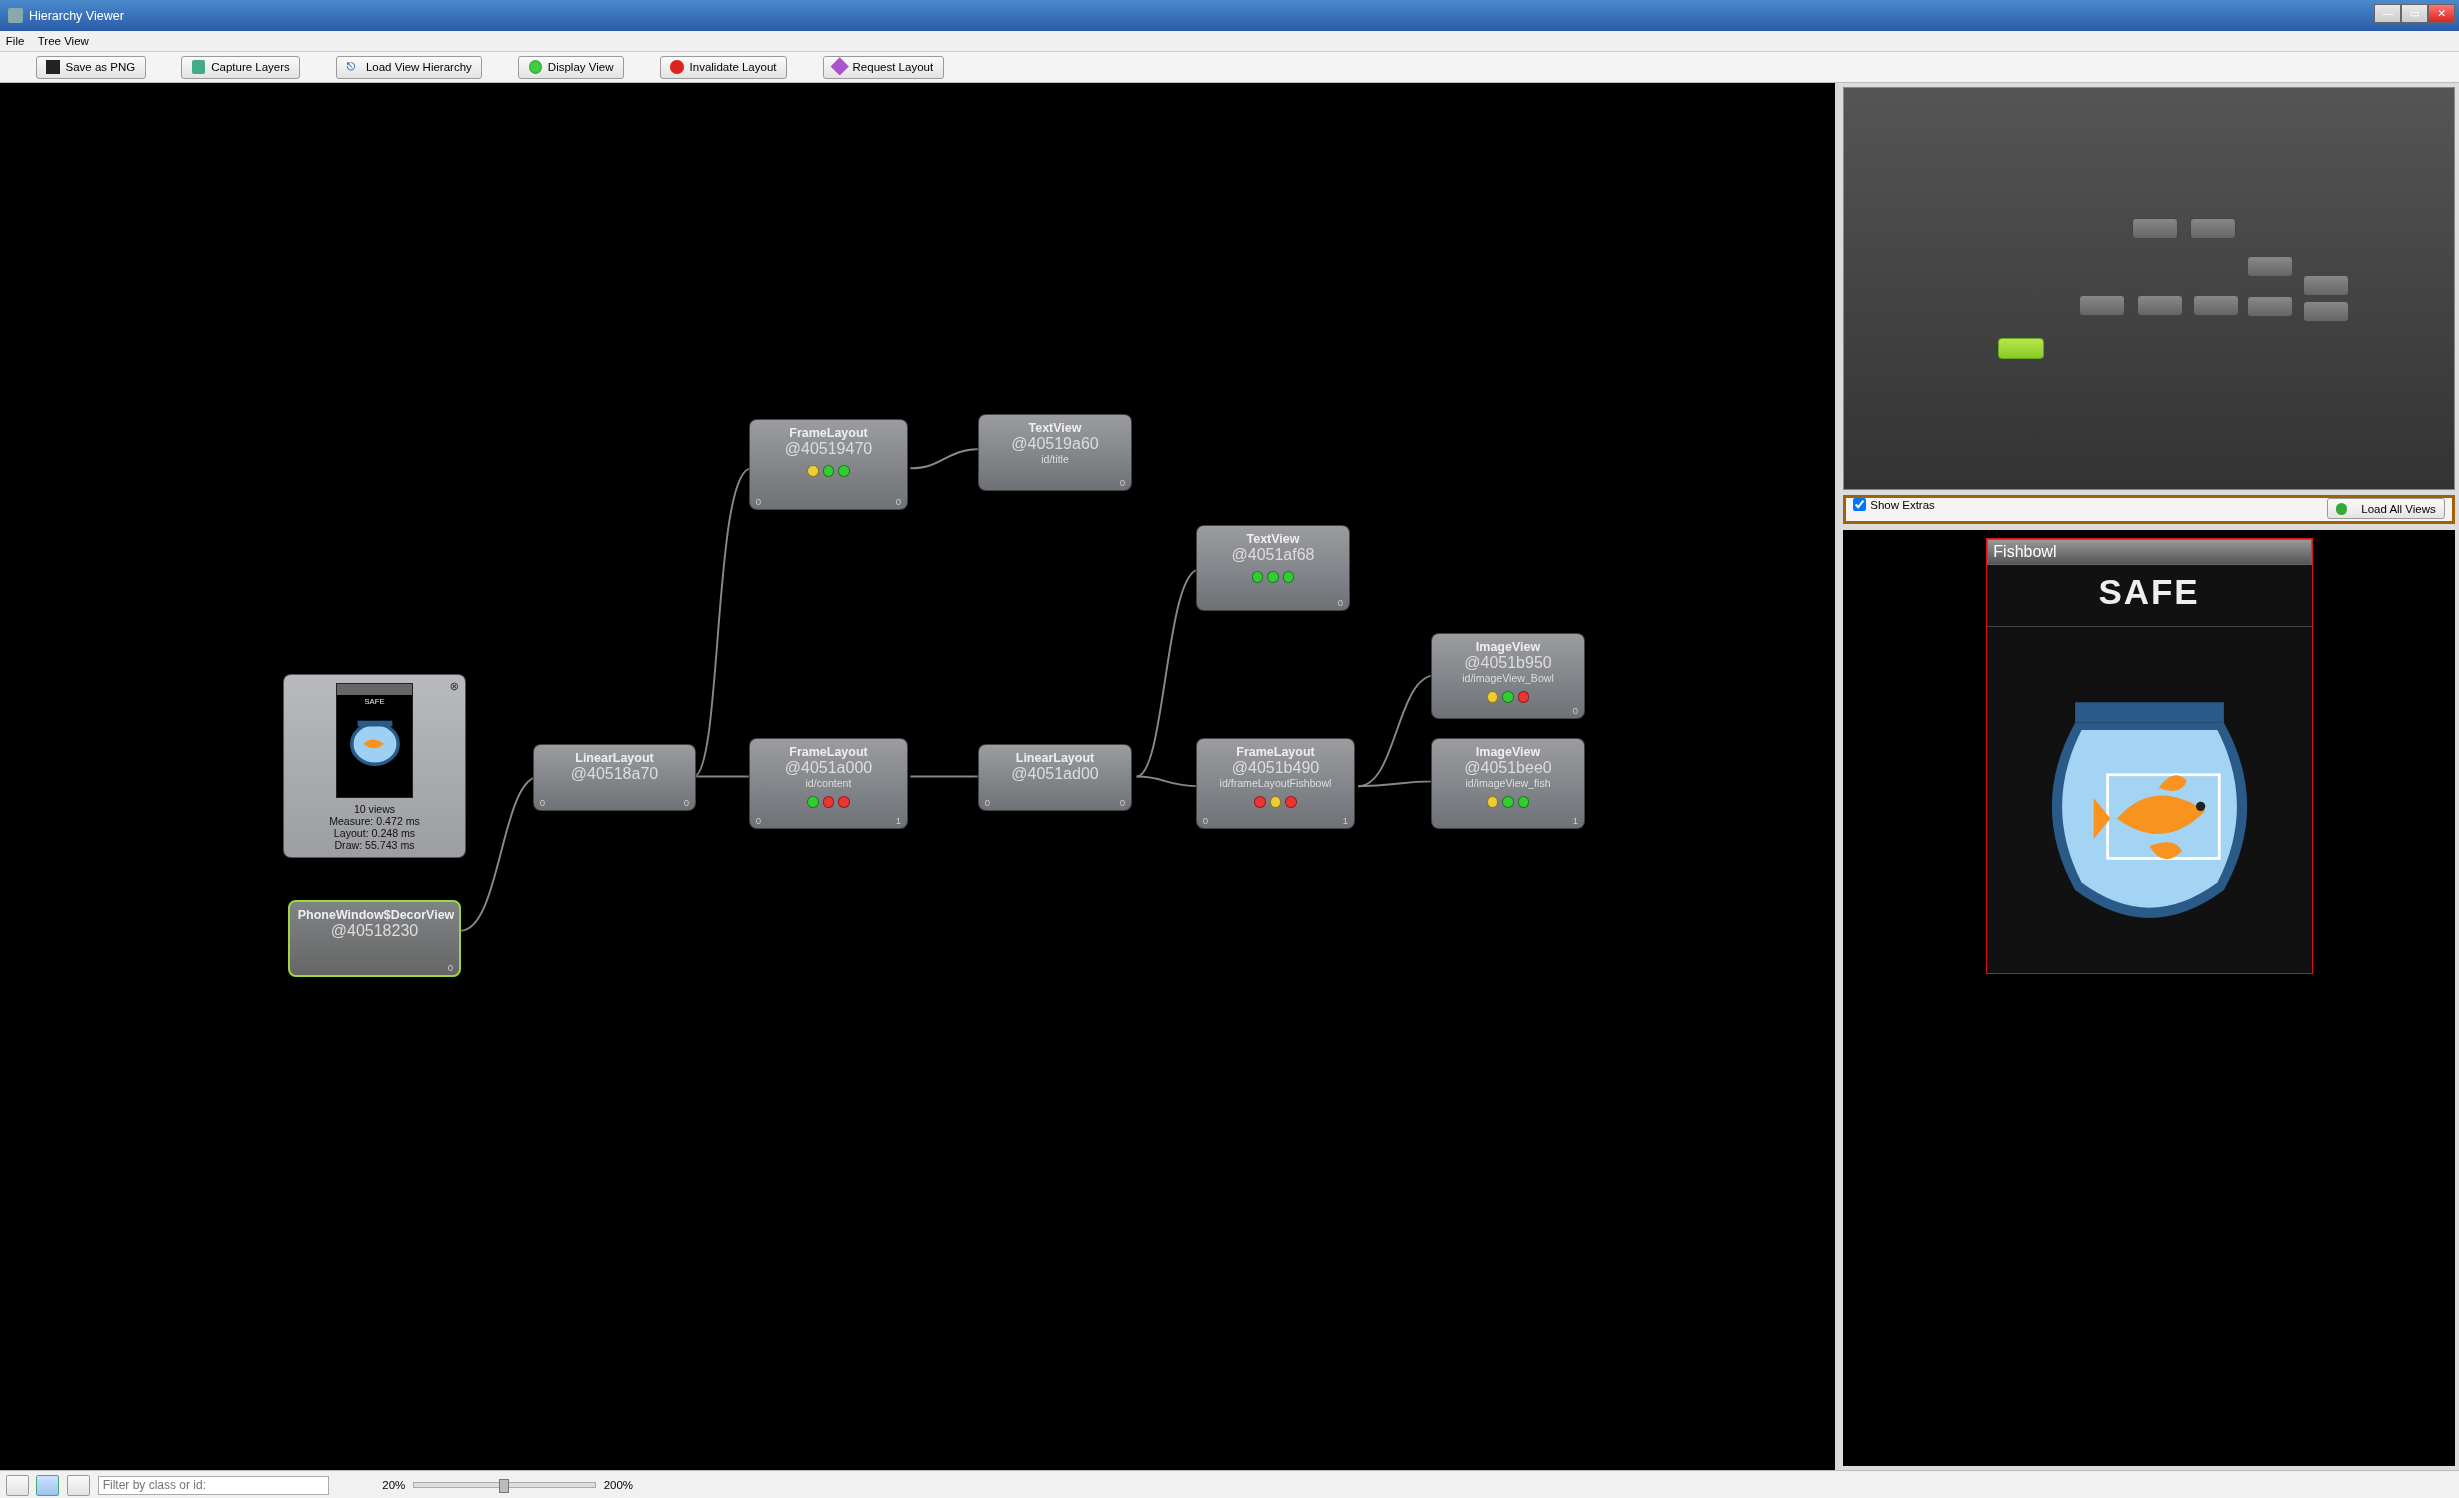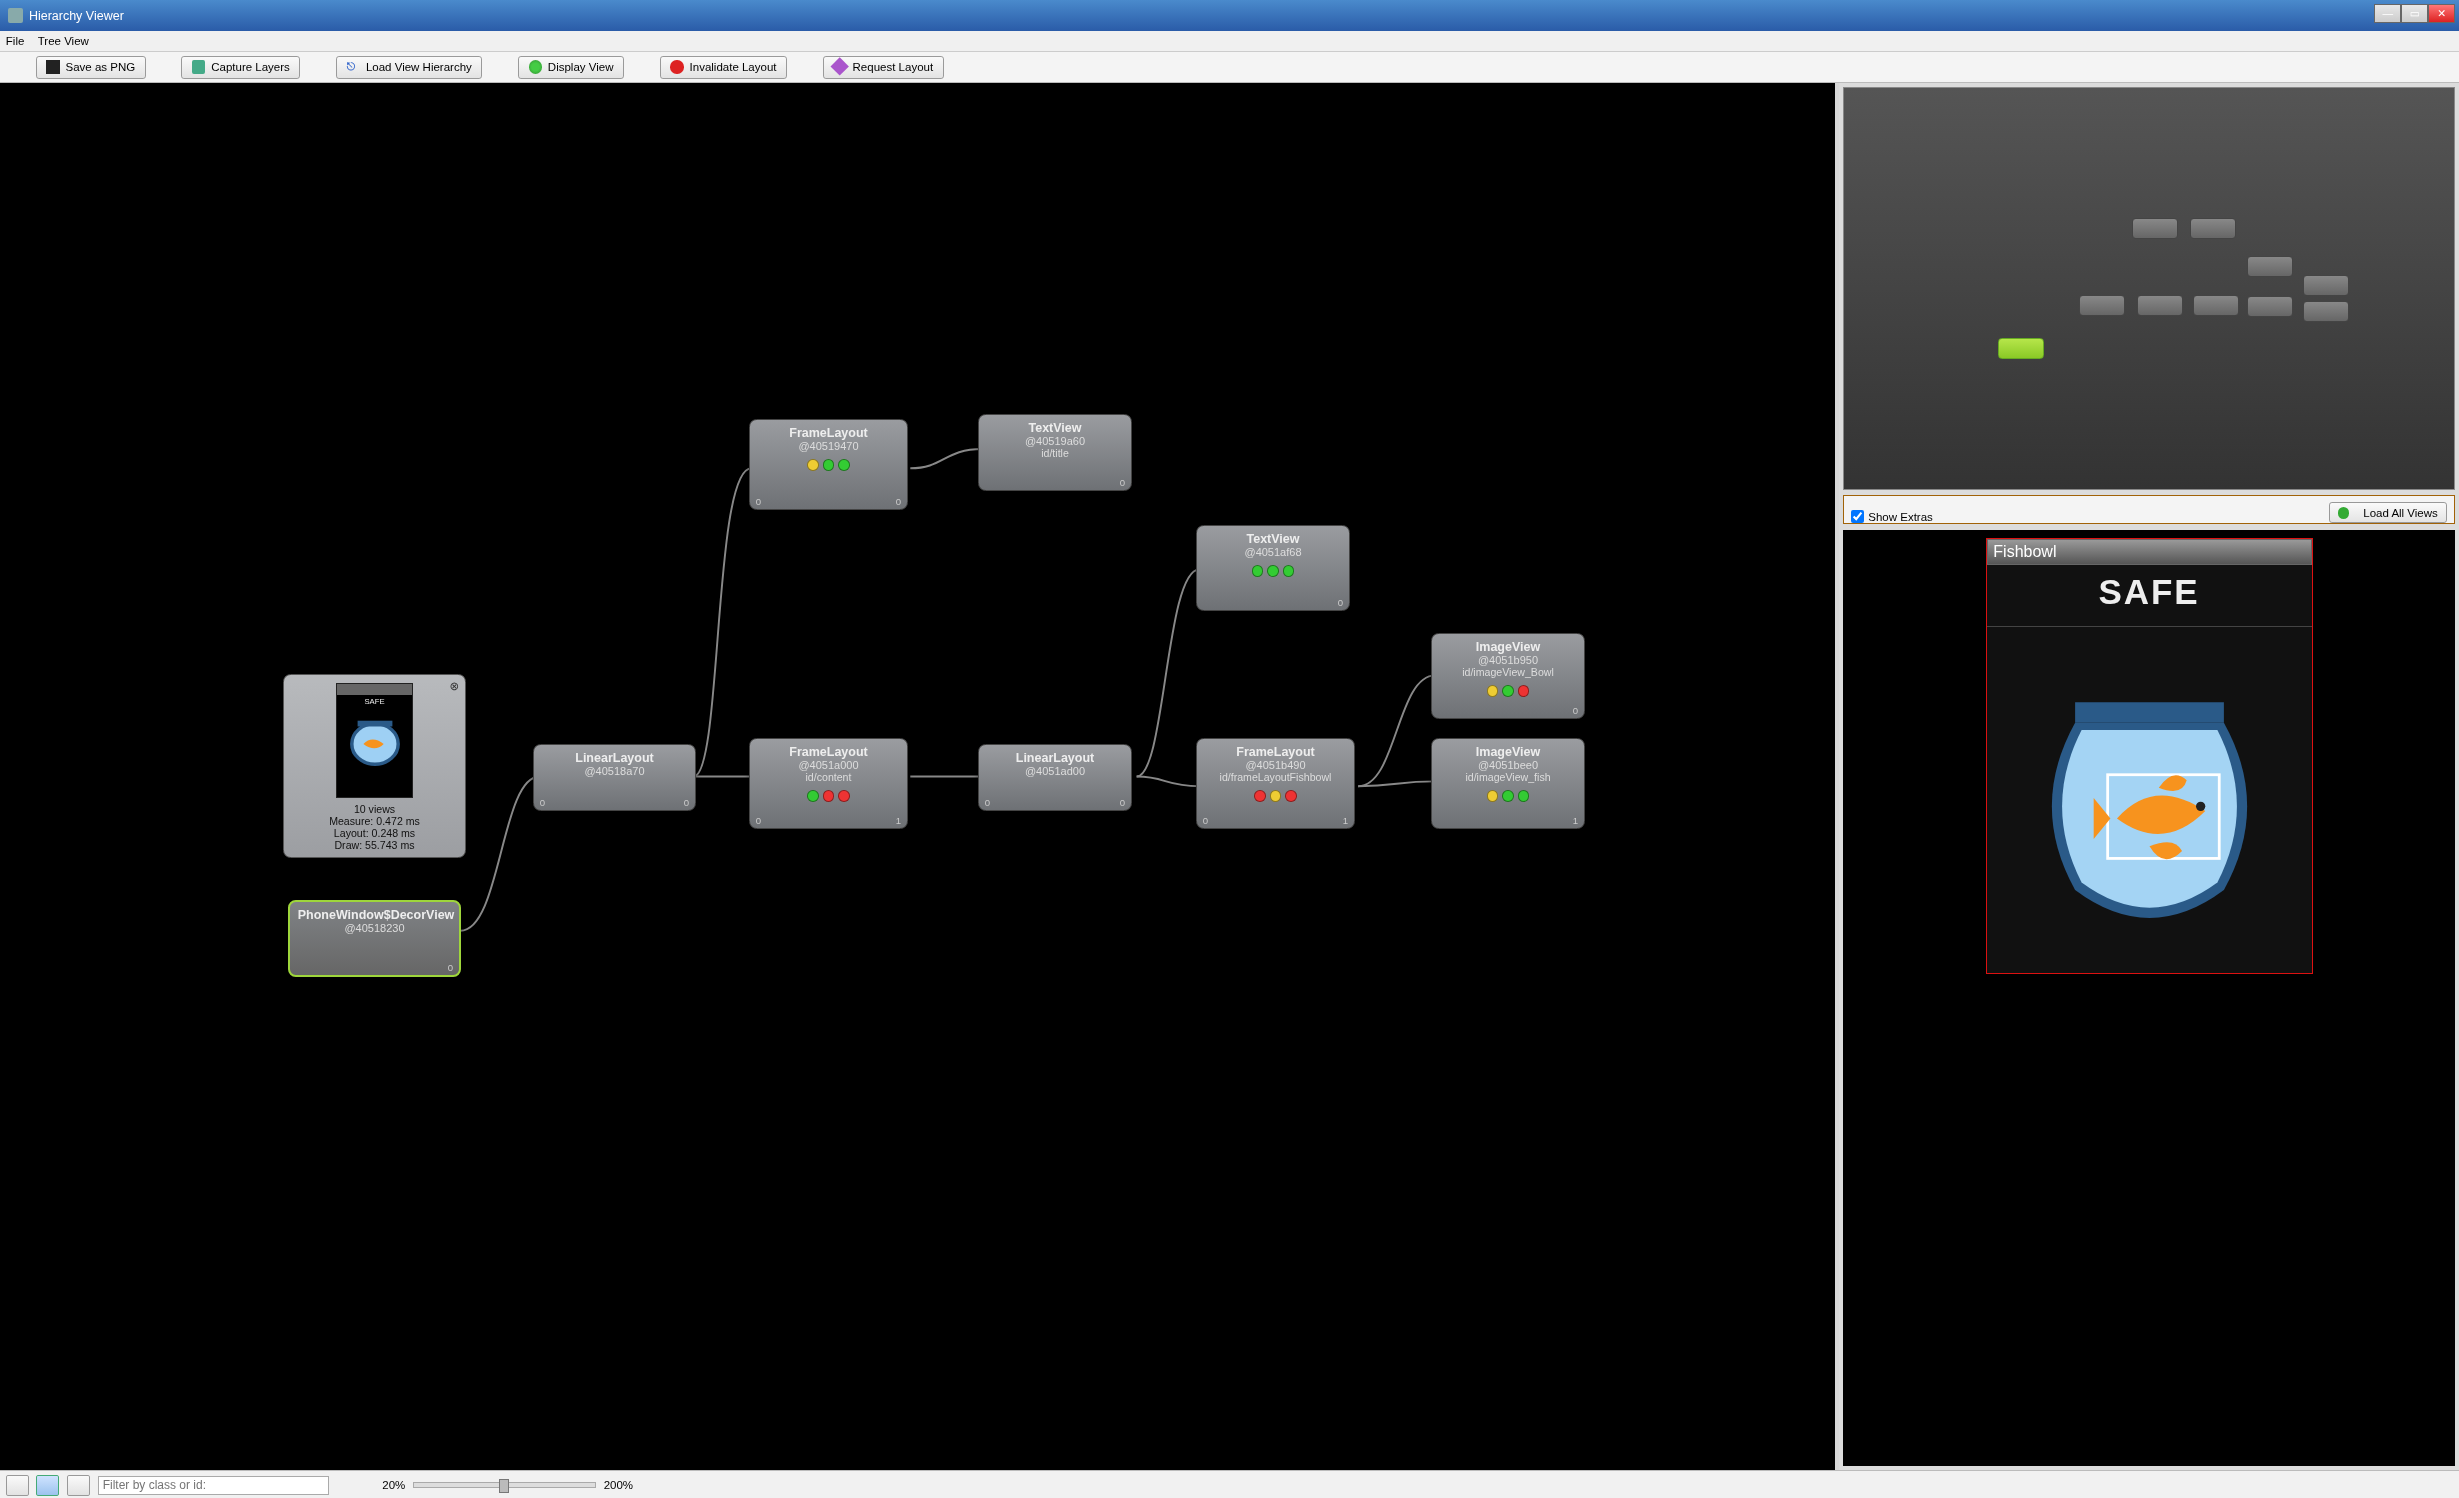--- a/index.html
+++ b/index.html
@@ -28,21 +28,21 @@
   
   .overview { height:403px; background:linear-gradient(to bottom,#555,#333); border:1px solid #888; margin:3.8px; position:relative;}
   .ov-node { position:absolute; background:linear-gradient(to bottom,#888,#666); border:1px solid #444; border-radius:3.8px; width:46px; height:21px;}
   .ov-sel { background:linear-gradient(to bottom,#b6e64a,#8ac926); border:1px solid #6a2;}
   
   .props { border:1px solid #bbb; margin:0 3.8px; background:#fff; height:471px; display:flex; flex-direction:column;}
   .props-head { display:flex; background:linear-gradient(to bottom,#f4f4f4,#e5e5e5); border-bottom:1px solid #bbb; font-size:11.5px;}
   .props-head div { padding:2.9px 7.7px; border-right:1px solid #ccc;}
   .props-body { flex:1; overflow:auto; font-size:11.5px;}
   .prow { padding:1px 17.3px; color:#222;}
-  .extras-row { height:29px; display:flex; align-items:flex-end; justify-content:space-between; padding:0 7.7px; border:1px solid #a16207; margin:1.9px 3.8px; background:#f4f4f4; font-size:11.5px;}
+  .extras-row { height:29px; display:flex; align-items:flex-start; justify-content:space-between; padding:0 7.7px; border:3px solid #a16207; margin:1.9px 3.8px; background:#f4f4f4; font-size:11.5px;}
   .extras-row label { display:flex; align-items:center; gap:3.8px;}
   .loadall { height:21px; border:1px solid #999; border-radius:2.9px; padding:0 7.7px; background:linear-gradient(to bottom,#fafafa,#e4e4e4); display:flex; align-items:center; gap:14px;}
   .ic-green-arrow{ width:11.5px;height:11.5px;background:#3a3;border-radius:50%;}
   
   .preview { flex:1; background:#000; margin:3.8px; position:relative; display:flex; align-items:flex-start; justify-content:center;}
   .phone { margin-top:7.7px; width:327px; border:1.9px solid #d11; background:#111; position:relative;}
   .phone-title { background:linear-gradient(to bottom,#999,#555); color:#fff; font-size:16px; padding:2.9px 5.8px; border:1px solid #666;}
   .phone-safe { color:#eee; text-align:center; font-size:35px; font-weight:bold; padding:7.7px 0 13.4px; border-bottom:1px solid #444; letter-spacing:1.9px;}
   .fishbowl-c { padding:38px 0 48px; display:flex; justify-content:center;}
   
@@ -53,21 +53,21 @@
   .sb-btn.active { background:linear-gradient(to bottom,#cfe3ff,#9cc3ee); border-color:#4a7;}
   .sb-input { border:1px solid #aaa; height:19px; padding:0 3.8px; width:231px; font-size:12px;}
   .zoom-track { width:183px; height:5.8px; background:#ddd; border:1px solid #aaa; position:relative;}
   .zoom-thumb { position:absolute; top:-3.8px; width:9.6px; height:13.4px; background:#bbb; border:1px solid #777;}
 
   
   svg.graph { position:absolute; inset:0; }
   .gnode { position:absolute; background:linear-gradient(to bottom,#9a9ca0,#6e7175); border:1px solid #444; border-radius:7.7px; color:#eee; padding:5.8px 7.7px 3.8px; font-size:11.5px; box-shadow:0 1.9px 5.8px rgba(0,0,0,.5);}
   .gnode.sel { border:2.9px solid #9ed63b; background:linear-gradient(to bottom,#808386,#666);}
   .gnode .t { font-weight:bold; text-align:center; font-size:12.5px;}
-  .gnode .a { text-align:center; font-size:11px; color:#ddd;}
+  .gnode .a { text-align:center; font-size:16px; color:#ddd;}
   .gnode .i { text-align:center; font-size:10.6px; color:#ddd;}
   .dots { display:flex; gap:3.8px; justify-content:center; margin-top:7.7px;}
   .dot { width:11.5px; height:11.5px; border-radius:50%; border:1px solid rgba(0,0,0,.4);}
   .d-g{background:#3c3;} .d-y{background:#ec3;} .d-r{background:#e33;}
   .cnt { position:absolute; bottom:1.9px; font-size:9.6px; color:#ccc; }
   .cnt.l{left:5.8px;} .cnt.r{right:5.8px;}
   
   .popup { position:absolute; background:linear-gradient(to bottom,#b8babd,#9c9ea2); border:1px solid #555; border-radius:7.7px; padding:5.8px; color:#111; font-size:10.6px; text-align:center; box-shadow:0 2.9px 9.6px rgba(0,0,0,.6);}
   .popup .mini { width:77px; height:115px; background:#000; margin:1.9px auto 5.8px; border:1.9px solid #222; position:relative;}
   .popup .mini .bar{height:11.5px;background:#666;}

